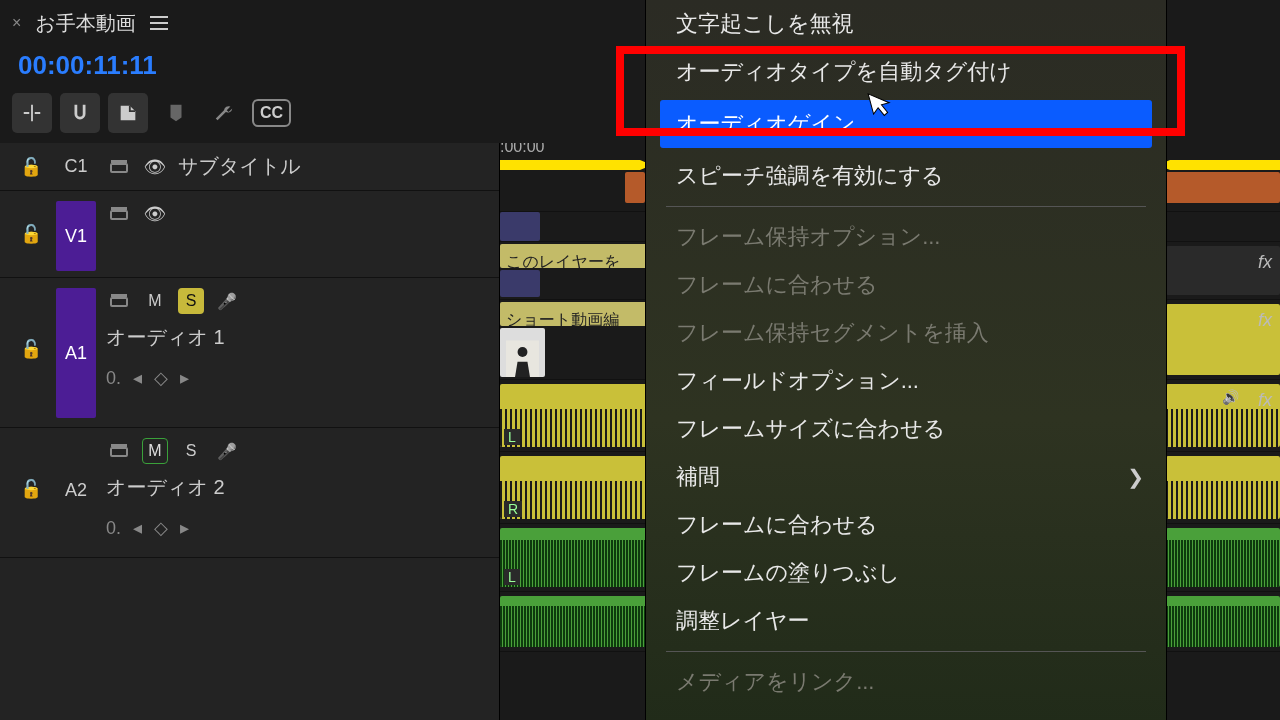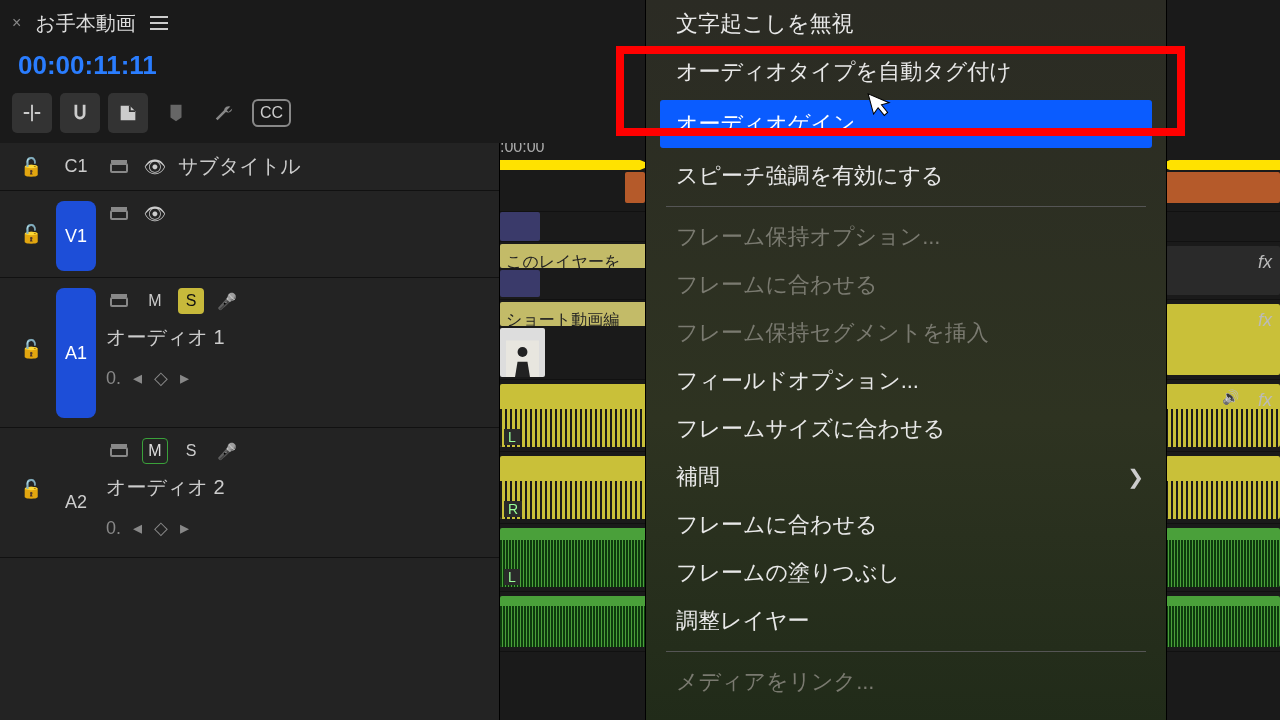--- a/index.html
+++ b/index.html
@@ -18,21 +18,21 @@
   .tool-btn.flat { background:transparent; }
   .tool-btn svg { width:22px; height:22px; fill:#ccc; }
 
   .timeline-area { display:flex; height: calc(720px - 135px); position:relative; }
 
   
   .tracks-panel { width: 500px; background:#232323; border-right:1px solid #000; }
   .track { display:flex; align-items:center; gap:10px; padding:6px 10px 6px 56px; border-bottom:1px solid #111; position:relative; min-height:48px; }
   .track .lock { position:absolute; left:20px; }
   .track .tag { width:40px; text-align:center; color:#ccc; font-size:18px; }
-  .track .tag.selected { background:#1d4ed8; color:#fff; border-radius:8px; }
+  .track .tag.selected { background:#4c1d95; color:#fff; border-radius:2px; }
   .track.v1 .tag.selected, .track.a1 .tag.selected { height:80px; display:flex; align-items:center; justify-content:center; }
   .track .controls { display:flex; align-items:center; gap:10px; }
   .mini-icon { width:26px; height:26px; display:flex; align-items:center; justify-content:center; color:#ccc; font-size:16px; }
   .mini-icon.box { border:1px solid #555; border-radius:4px; }
   .mini-icon.solo-on { background:#c7b93b; color:#111; border:none; }
   .track-label { color:#ccc; font-size:20px; }
   .keyframe-row { display:flex; align-items:center; gap:12px; color:#888; font-size:18px; padding-top:6px; }
 
   .track.tall { min-height: 130px; align-items:flex-start; padding-top:10px; }
   .track.tall .side { display:flex; flex-direction:column; gap:10px; }
@@ -113,21 +113,21 @@
   <div class="tool-btn flat">
     <svg viewBox="0 0 24 24">
         <path d="M6 3h12v14l-6 4-6-4z" fill="#666"></path>
       </svg>
   </div>
   <div class="tool-btn flat">
     <svg viewBox="0 0 24 24">
         <path d="M21 7a5 5 0 01-7 4L5 20l-2-2 9-9a5 5 0 017-4l-4 4 2 2z" fill="#888"></path>
       </svg>
   </div>
-  <div class="tool-btn flat" style="font-weight:400;border:2px solid #888;border-radius:6px;width:auto;padding:0 6px;height:28px;font-size:16px">CC</div>
+  <div class="tool-btn flat" style="font-weight:700;border:2px solid #888;border-radius:6px;width:auto;padding:0 6px;height:28px;font-size:16px">CC</div>
 </div>
 
 <div class="timeline-area">
 
   <div class="tracks-panel">
 
     <div class="track">
       <span class="lock icon-lock"></span>
       <span class="tag">C1</span>
       <div class="mini-icon">
@@ -175,21 +175,21 @@
           <span>0.</span>
             <span>◂</span>
             <span>◇</span>
             <span>▸</span>
         </div>
       </div>
     </div>
 
     <div class="track tall" style="min-height:130px">
       <span class="lock icon-lock" style="top:50px"></span>
-      <span class="tag" style="margin-top:54px">A2</span>
+      <span class="tag" style="margin-top:42px">A2</span>
       <div class="side">
         <div class="controls">
           <div class="mini-icon">
               <svg width="18" height="14" viewBox="0 0 18 14">
                 <rect x="1" y="4" width="16" height="8" rx="1" fill="none" stroke="#888" stroke-width="2"></rect>
                 <rect x="1" y="0" width="16" height="3" fill="#888"></rect>
               </svg>
             </div>
           <div class="mini-icon box" style="border-color:#3aa13a;color:#ddd">M</div>
           <div class="mini-icon">S</div>

